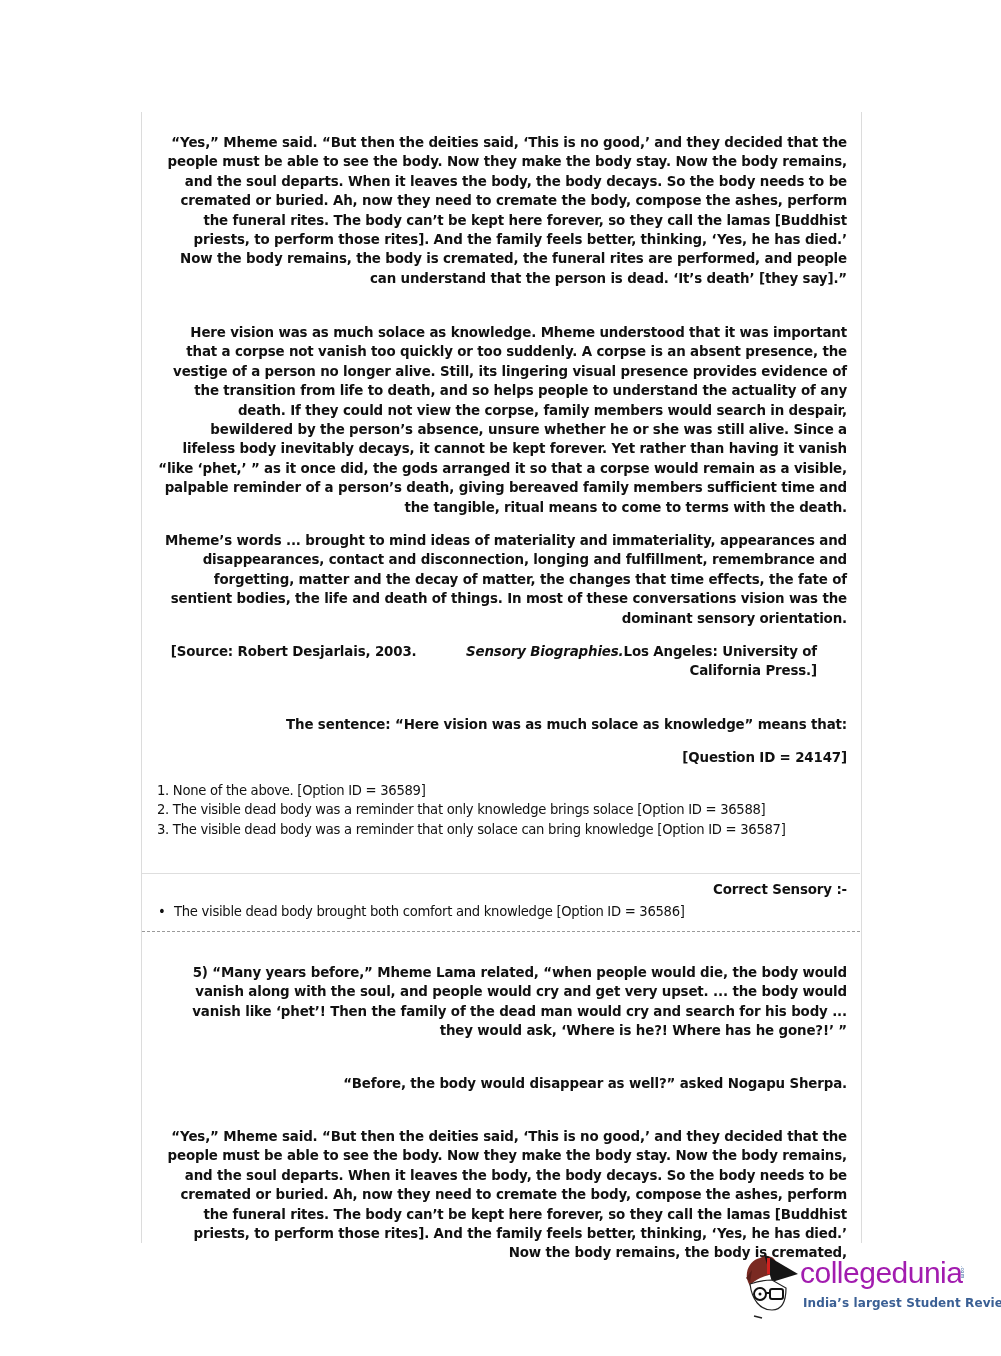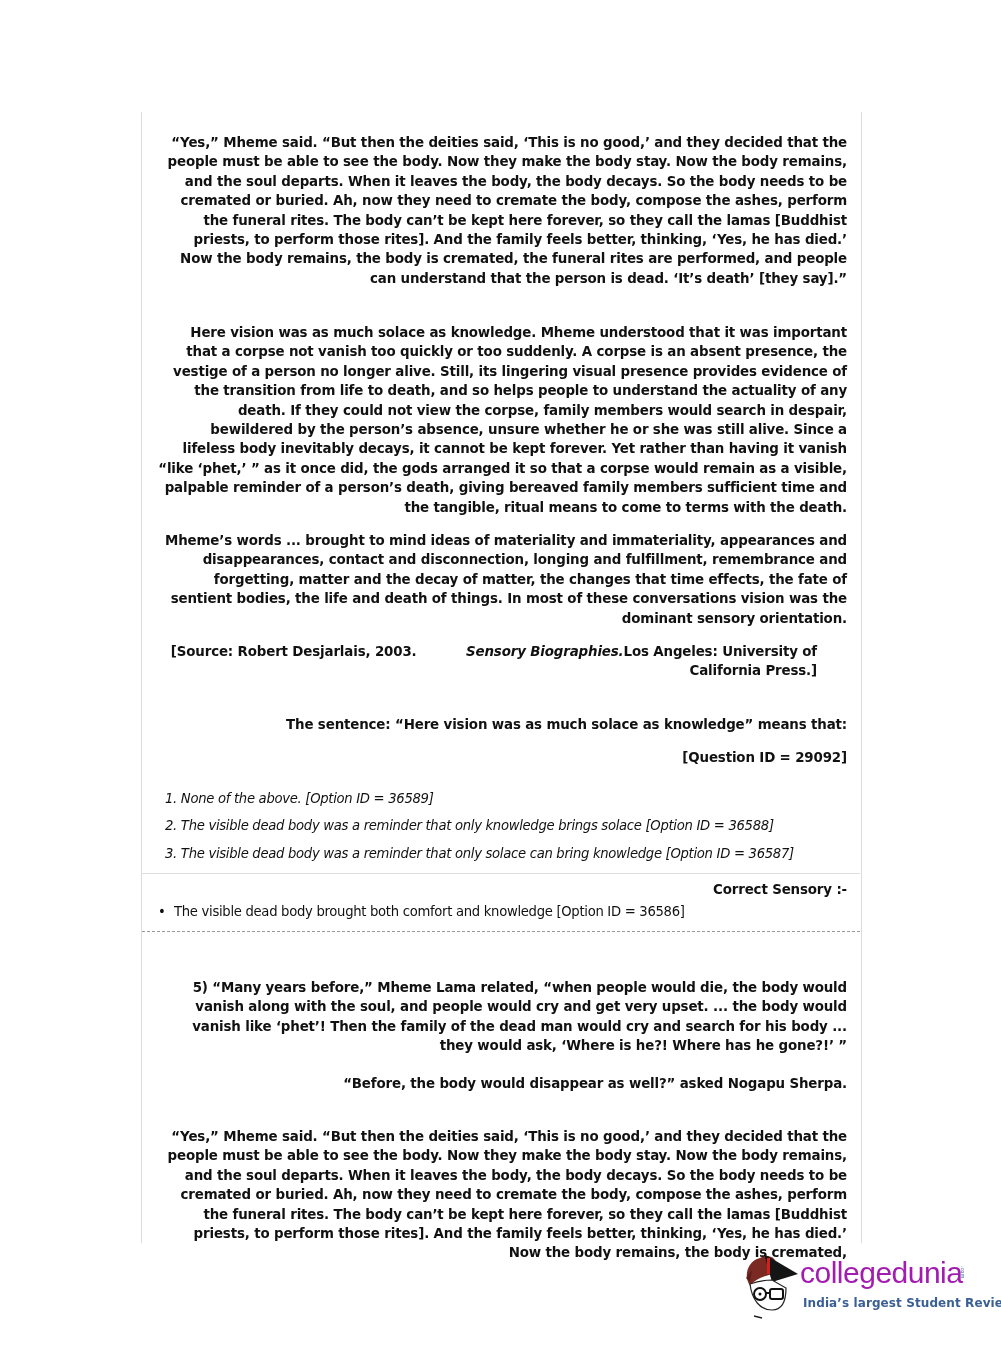--- a/index.html
+++ b/index.html
@@ -31,21 +31,21 @@
     font-size: 13.4px;
     line-height: 19.4px;
     letter-spacing: -0.15px;
     margin: 0;
   }
   .bold { font-weight: bold; text-align: right; }
   .normal { font-weight: normal; font-size: 13.2px; letter-spacing: -0.3px; }
   .ital { font-style: italic; margin-left: 45px; }
 
   .options { list-style: none; padding: 0; margin: 0; }
-  .options li { margin: 8px; font-style: italic; }
+  .options li { margin: 0; }
 
   .sep-solid {
     position: absolute;
     left: 142px;
     top: 873px;
     width: 718px;
     height: 0;
     border-top: 1px solid #dedede;
   }
   .sep-dashed {
@@ -115,39 +115,39 @@
 <p class="block bold" style="top:133px;">“Yes,” Mheme said. “But then the deities said, ‘This is no good,’ and they decided that the people must be able to see the body. Now they make the body stay. Now the body remains, and the soul departs. When it leaves the body, the body decays. So the body needs to be cremated or buried. Ah, now they need to cremate the body, compose the ashes, perform the funeral rites. The body can’t be kept here forever, so they call the lamas [Buddhist priests, to perform those rites]. And the family feels better, thinking, ‘Yes, he has died.’ Now the body remains, the body is cremated, the funeral rites are performed, and people can understand that the person is dead. ‘It’s death’ [they say].”</p>
 
 <p class="block bold" style="top:323px;">Here vision was as much solace as knowledge. Mheme understood that it was important that a corpse not vanish too quickly or too suddenly. A corpse is an absent presence, the vestige of a person no longer alive. Still, its lingering visual presence provides evidence of the transition from life to death, and so helps people to understand the actuality of any death. If they could not view the corpse, family members would search in despair, bewildered by the person’s absence, unsure whether he or she was still alive. Since a lifeless body inevitably decays, it cannot be kept forever. Yet rather than having it vanish “like ‘phet,’ ” as it once did, the gods arranged it so that a corpse would remain as a visible, palpable reminder of a person’s death, giving bereaved family members sufficient time and the tangible, ritual means to come to terms with the death.</p>
 
 <p class="block bold" style="top:531px;">Mheme’s words ... brought to mind ideas of materiality and immateriality, appearances and disappearances, contact and disconnection, longing and fulfillment, remembrance and forgetting, matter and the decay of matter, the changes that time effects, the fate of sentient bodies, the life and death of things. In most of these conversations vision was the dominant sensory orientation.</p>
 
 <p class="block bold" style="top:642px; width:660px;"><span>[Source: Robert Desjarlais, 2003. </span><span class="ital">Sensory Biographies.</span><span>Los Angeles: University of California Press.]</span></p>
 
 <p class="block bold" style="top:715px;">The sentence: “Here vision was as much solace as knowledge” means that:</p>
 
-<p class="block bold" style="top:748px;">[Question ID = 29092]</p>
+<p class="block bold" style="top:748px;">[Question ID = 24147]</p>
 
 <ul class="block normal options" style="top:781px;">
   <li>1. None of the above. [Option ID = 36589]</li>
   <li>2. The visible dead body was a reminder that only knowledge brings solace [Option ID = 36588]</li>
   <li>3. The visible dead body was a reminder that only solace can bring knowledge [Option ID = 36587]</li>
 </ul>
 
 <div class="sep-solid"></div>
 
 <p class="block bold" style="top:880px;">Correct Sensory :-</p>
 
 <ul class="block normal answer-list" style="top:902px;">
   <li><span class="bullet">•</span><span>The visible dead body brought both comfort and knowledge [Option ID = 36586]</span></li>
 </ul>
 
 <div class="sep-dashed"></div>
 
-<p class="block bold" style="top:963px;margin-top:15px;">5)  “Many years before,” Mheme Lama related, “when people would die, the body would vanish along with the soul, and people would cry and get very upset. ... the body would vanish like ‘phet’! Then the family of the dead man would cry and search for his body ... they would ask, ‘Where is he?! Where has he gone?!’ ”</p>
+<p class="block bold" style="top:963px;">5)  “Many years before,” Mheme Lama related, “when people would die, the body would vanish along with the soul, and people would cry and get very upset. ... the body would vanish like ‘phet’! Then the family of the dead man would cry and search for his body ... they would ask, ‘Where is he?! Where has he gone?!’ ”</p>
 
 <p class="block bold" style="top:1074px;">“Before, the body would disappear as well?” asked Nogapu Sherpa.</p>
 
 <p class="block bold" style="top:1127px;">“Yes,” Mheme said. “But then the deities said, ‘This is no good,’ and they decided that the people must be able to see the body. Now they make the body stay. Now the body remains, and the soul departs. When it leaves the body, the body decays. So the body needs to be cremated or buried. Ah, now they need to cremate the body, compose the ashes, perform the funeral rites. The body can’t be kept here forever, so they call the lamas [Buddhist priests, to perform those rites]. And the family feels better, thinking, ‘Yes, he has died.’ Now the body remains, the body is cremated,</p>
 
 <div class="logo">
   <svg class="logo-mascot" viewBox="0 0 60 70" width="60" height="70">
 
     <path d="M6 30 C2 20, 8 8, 18 6 C24 2, 32 4, 34 10 L30 22 C24 24, 14 26, 8 34 Z" fill="#7a2a22"></path>
     <path d="M4 26 L10 18 L8 30 Z" fill="#5a1e18"></path>

